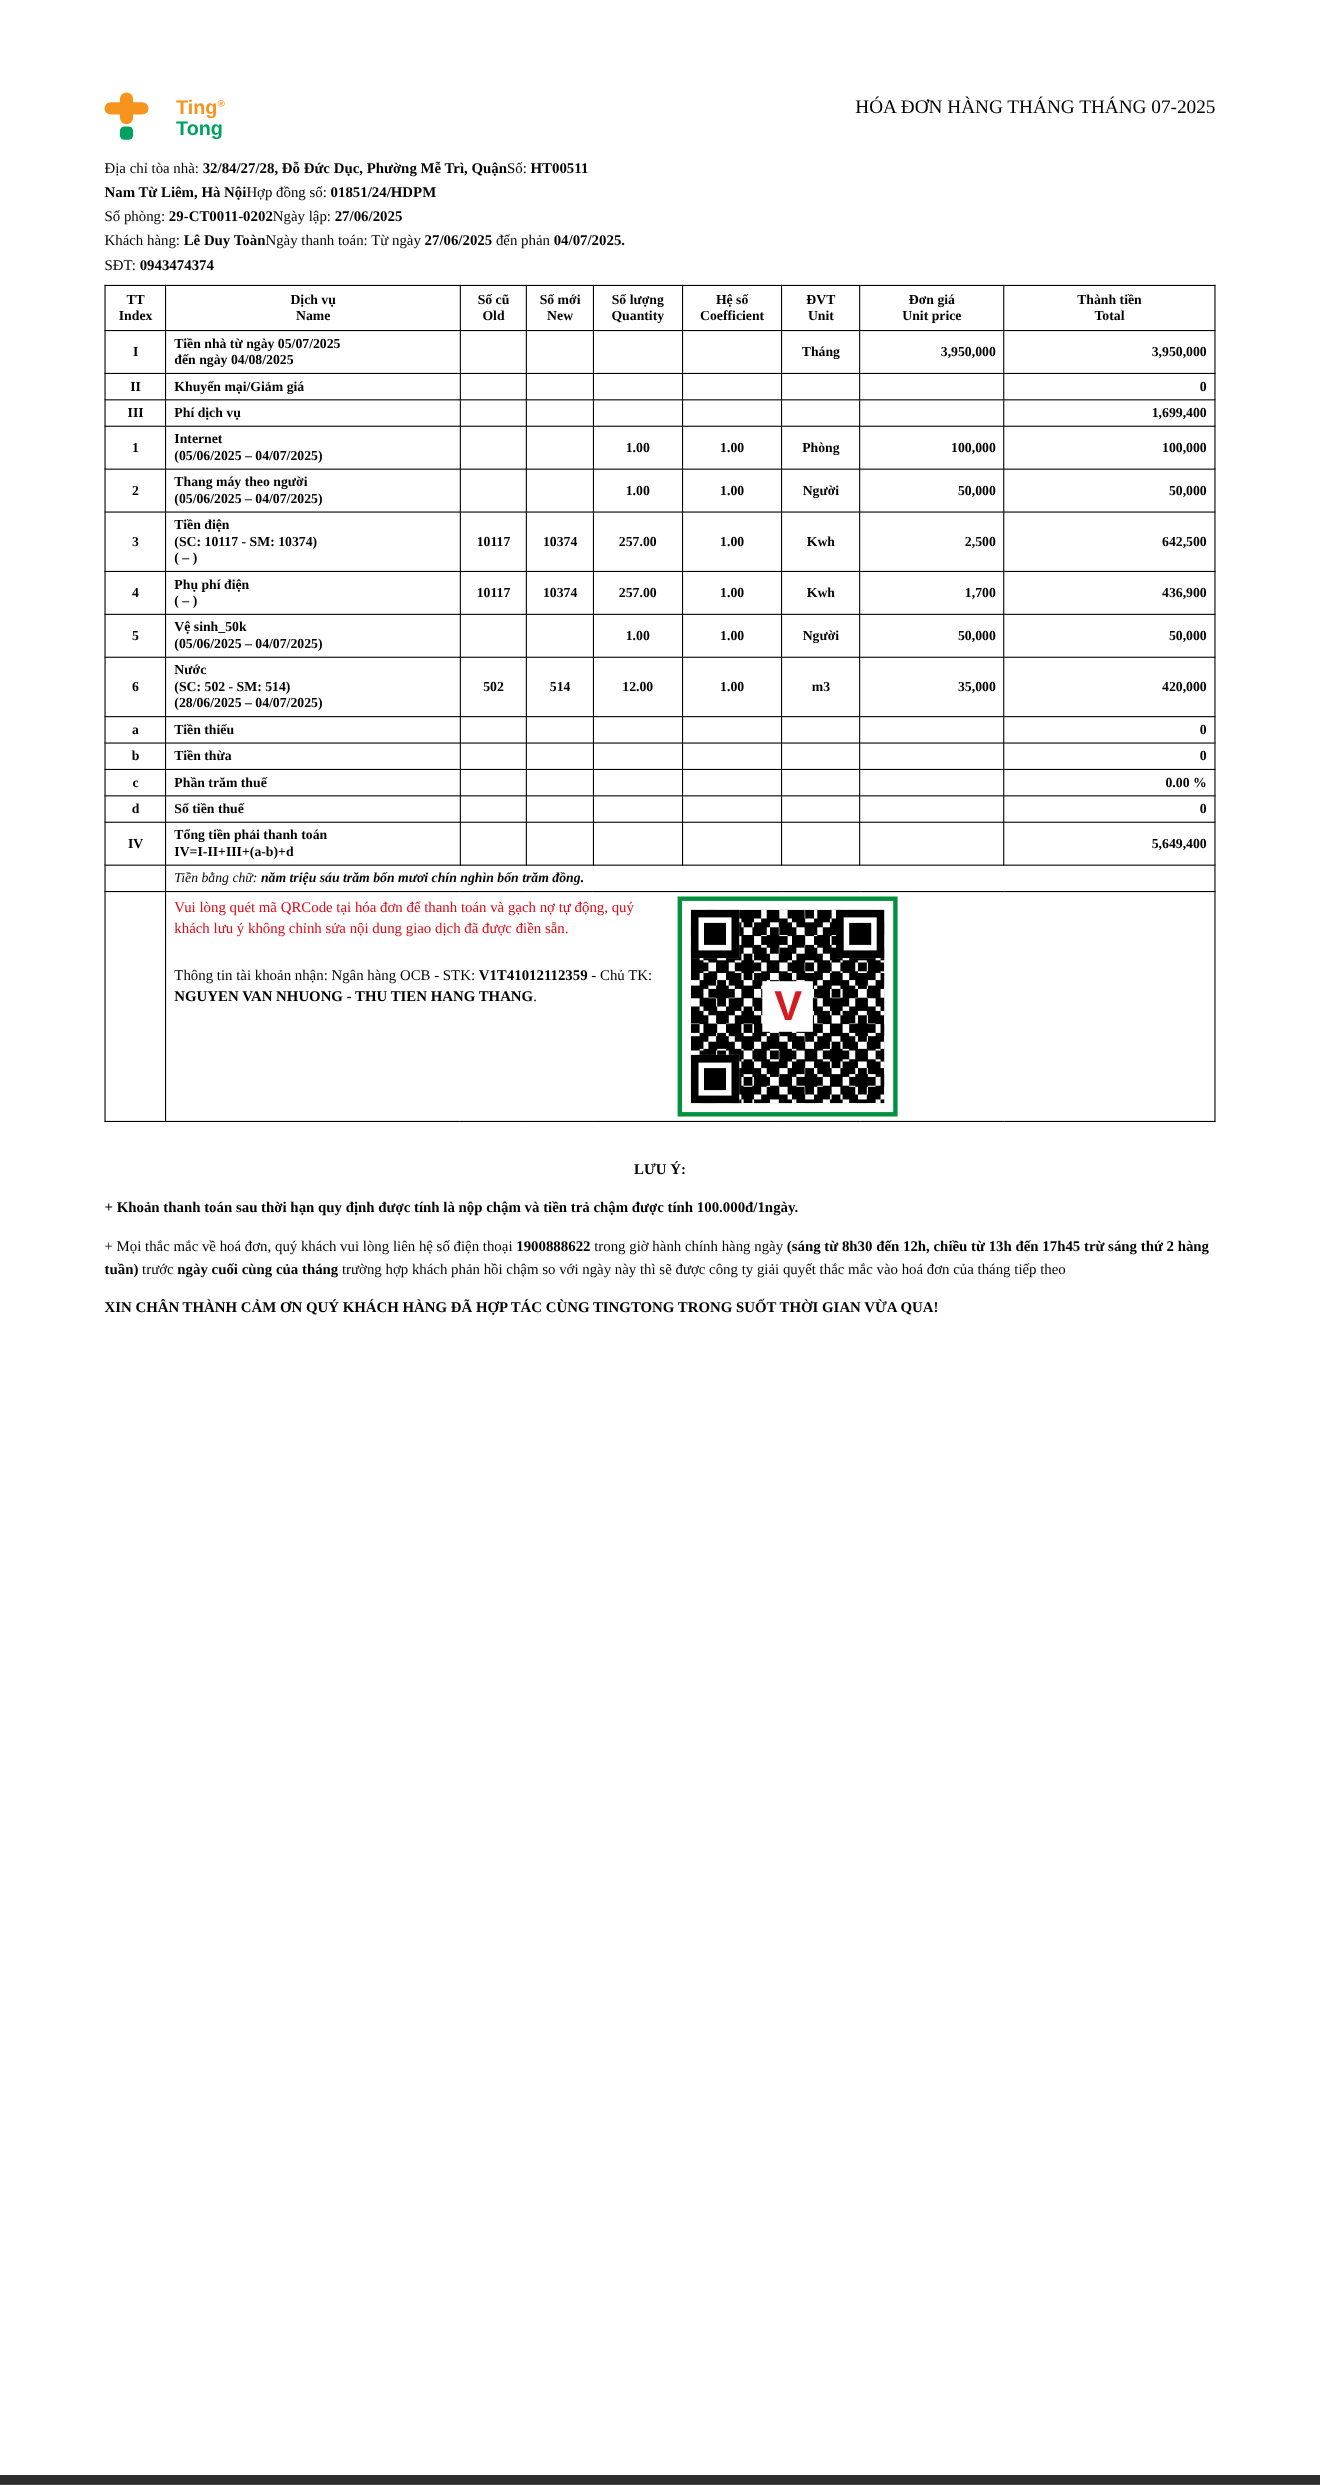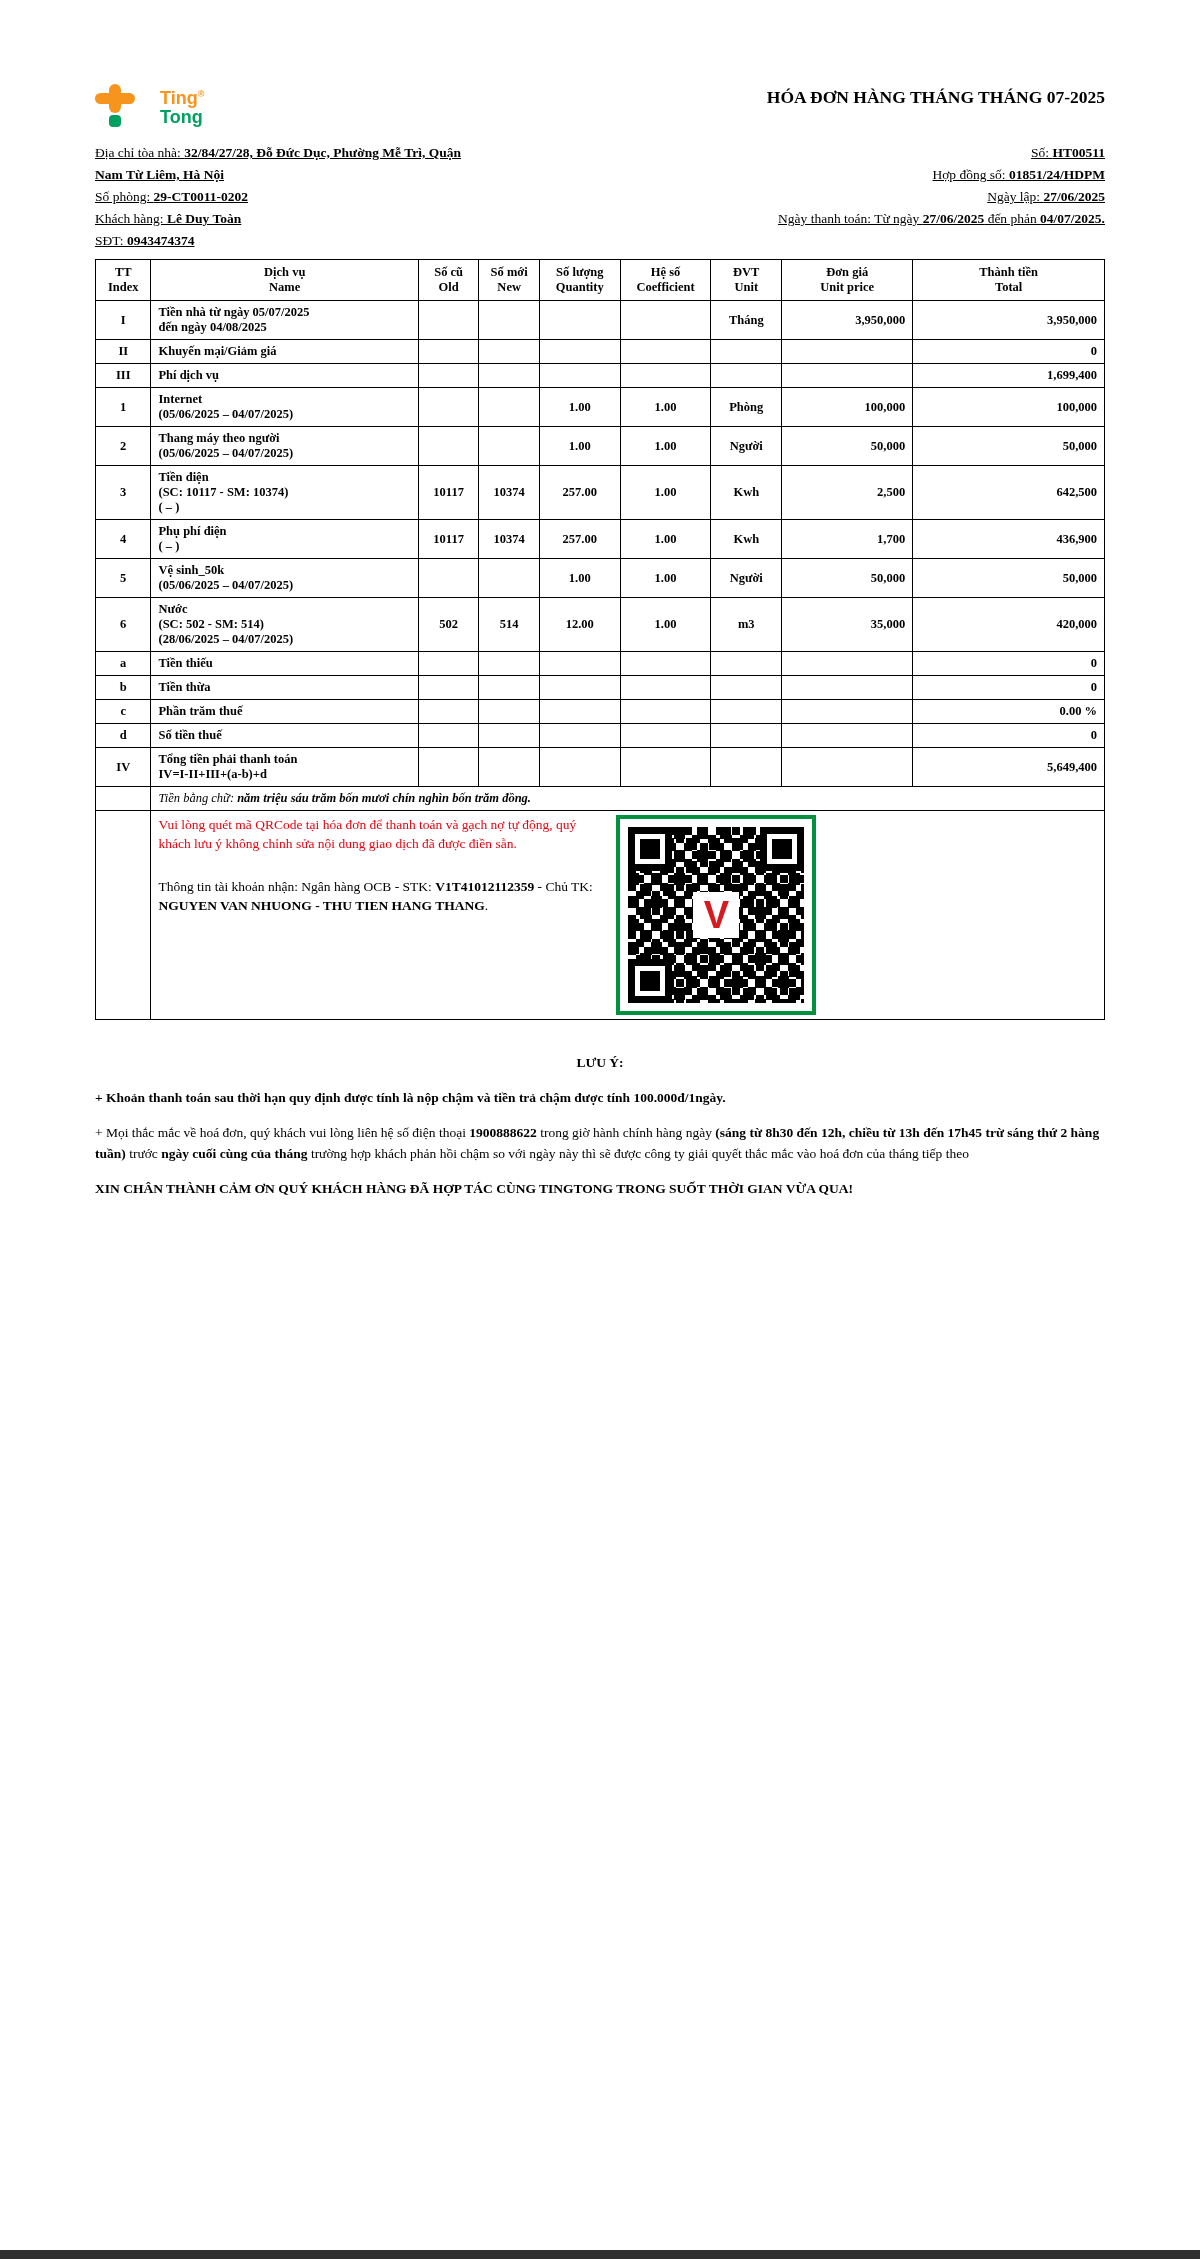--- a/index.html
+++ b/index.html
@@ -18,25 +18,25 @@
   .top { display: flex; justify-content: space-between; align-items: flex-start; }
   .logo { display: flex; gap: 25px; align-items: center; }
   .logo-icon { position: relative; width: 40px; height: 44px; }
   .logo-icon .bar-h { position: absolute; left: 0; top: 9px; width: 40px; height: 11px; background: #F7941E; border-radius: 6px; }
   .logo-icon .bar-v { position: absolute; left: 14px; top: 0; width: 12px; height: 29px; background: #F7941E; border-radius: 6px; }
   .logo-icon .sq-g { position: absolute; left: 14px; bottom: 1px; width: 12px; height: 12px; background: #00A160; border-radius: 4px; }
   .logo-text { font-family: "Liberation Sans", sans-serif; font-weight: bold; font-size: 18px; line-height: 19px; }
   .ting { color: #F7941E; }
   .reg { font-size: 9px; vertical-align: super; color: #F7941E; }
   .tong { color: #00A160; }
-  .title { width: 348px; text-align: right; font-weight: bold; font-size: 17.5px; line-height: 26px; }
+  .title { width: 348px; text-align: right; font-weight: normal; font-size: 17.5px; line-height: 26px; }
 
   
   .info { margin-top: 14px; font-size: 13.5px; }
-  .info-line { display: flex; justify-content: space-between; line-height: 22px; text-decoration: underline; }
+  .info-line { display: flex; justify-content: flex-start; line-height: 22px; }
   .ws { white-space: pre-wrap; }
   .b { font-weight: bold; }
   .i { font-style: italic; }
 
   
   .invoice-table { width: 100%; border-collapse: collapse; margin-top: 7px; font-size: 12.5px; }
   .invoice-table th, .invoice-table td { border: 1px solid #000; padding: 4px 7px; vertical-align: middle; }
   .invoice-table th { font-weight: bold; text-align: center; line-height: 15px; padding: 5px 3px; }
   .hl { display: block; }
   .invoice-table td { font-weight: bold; line-height: 15px; }

